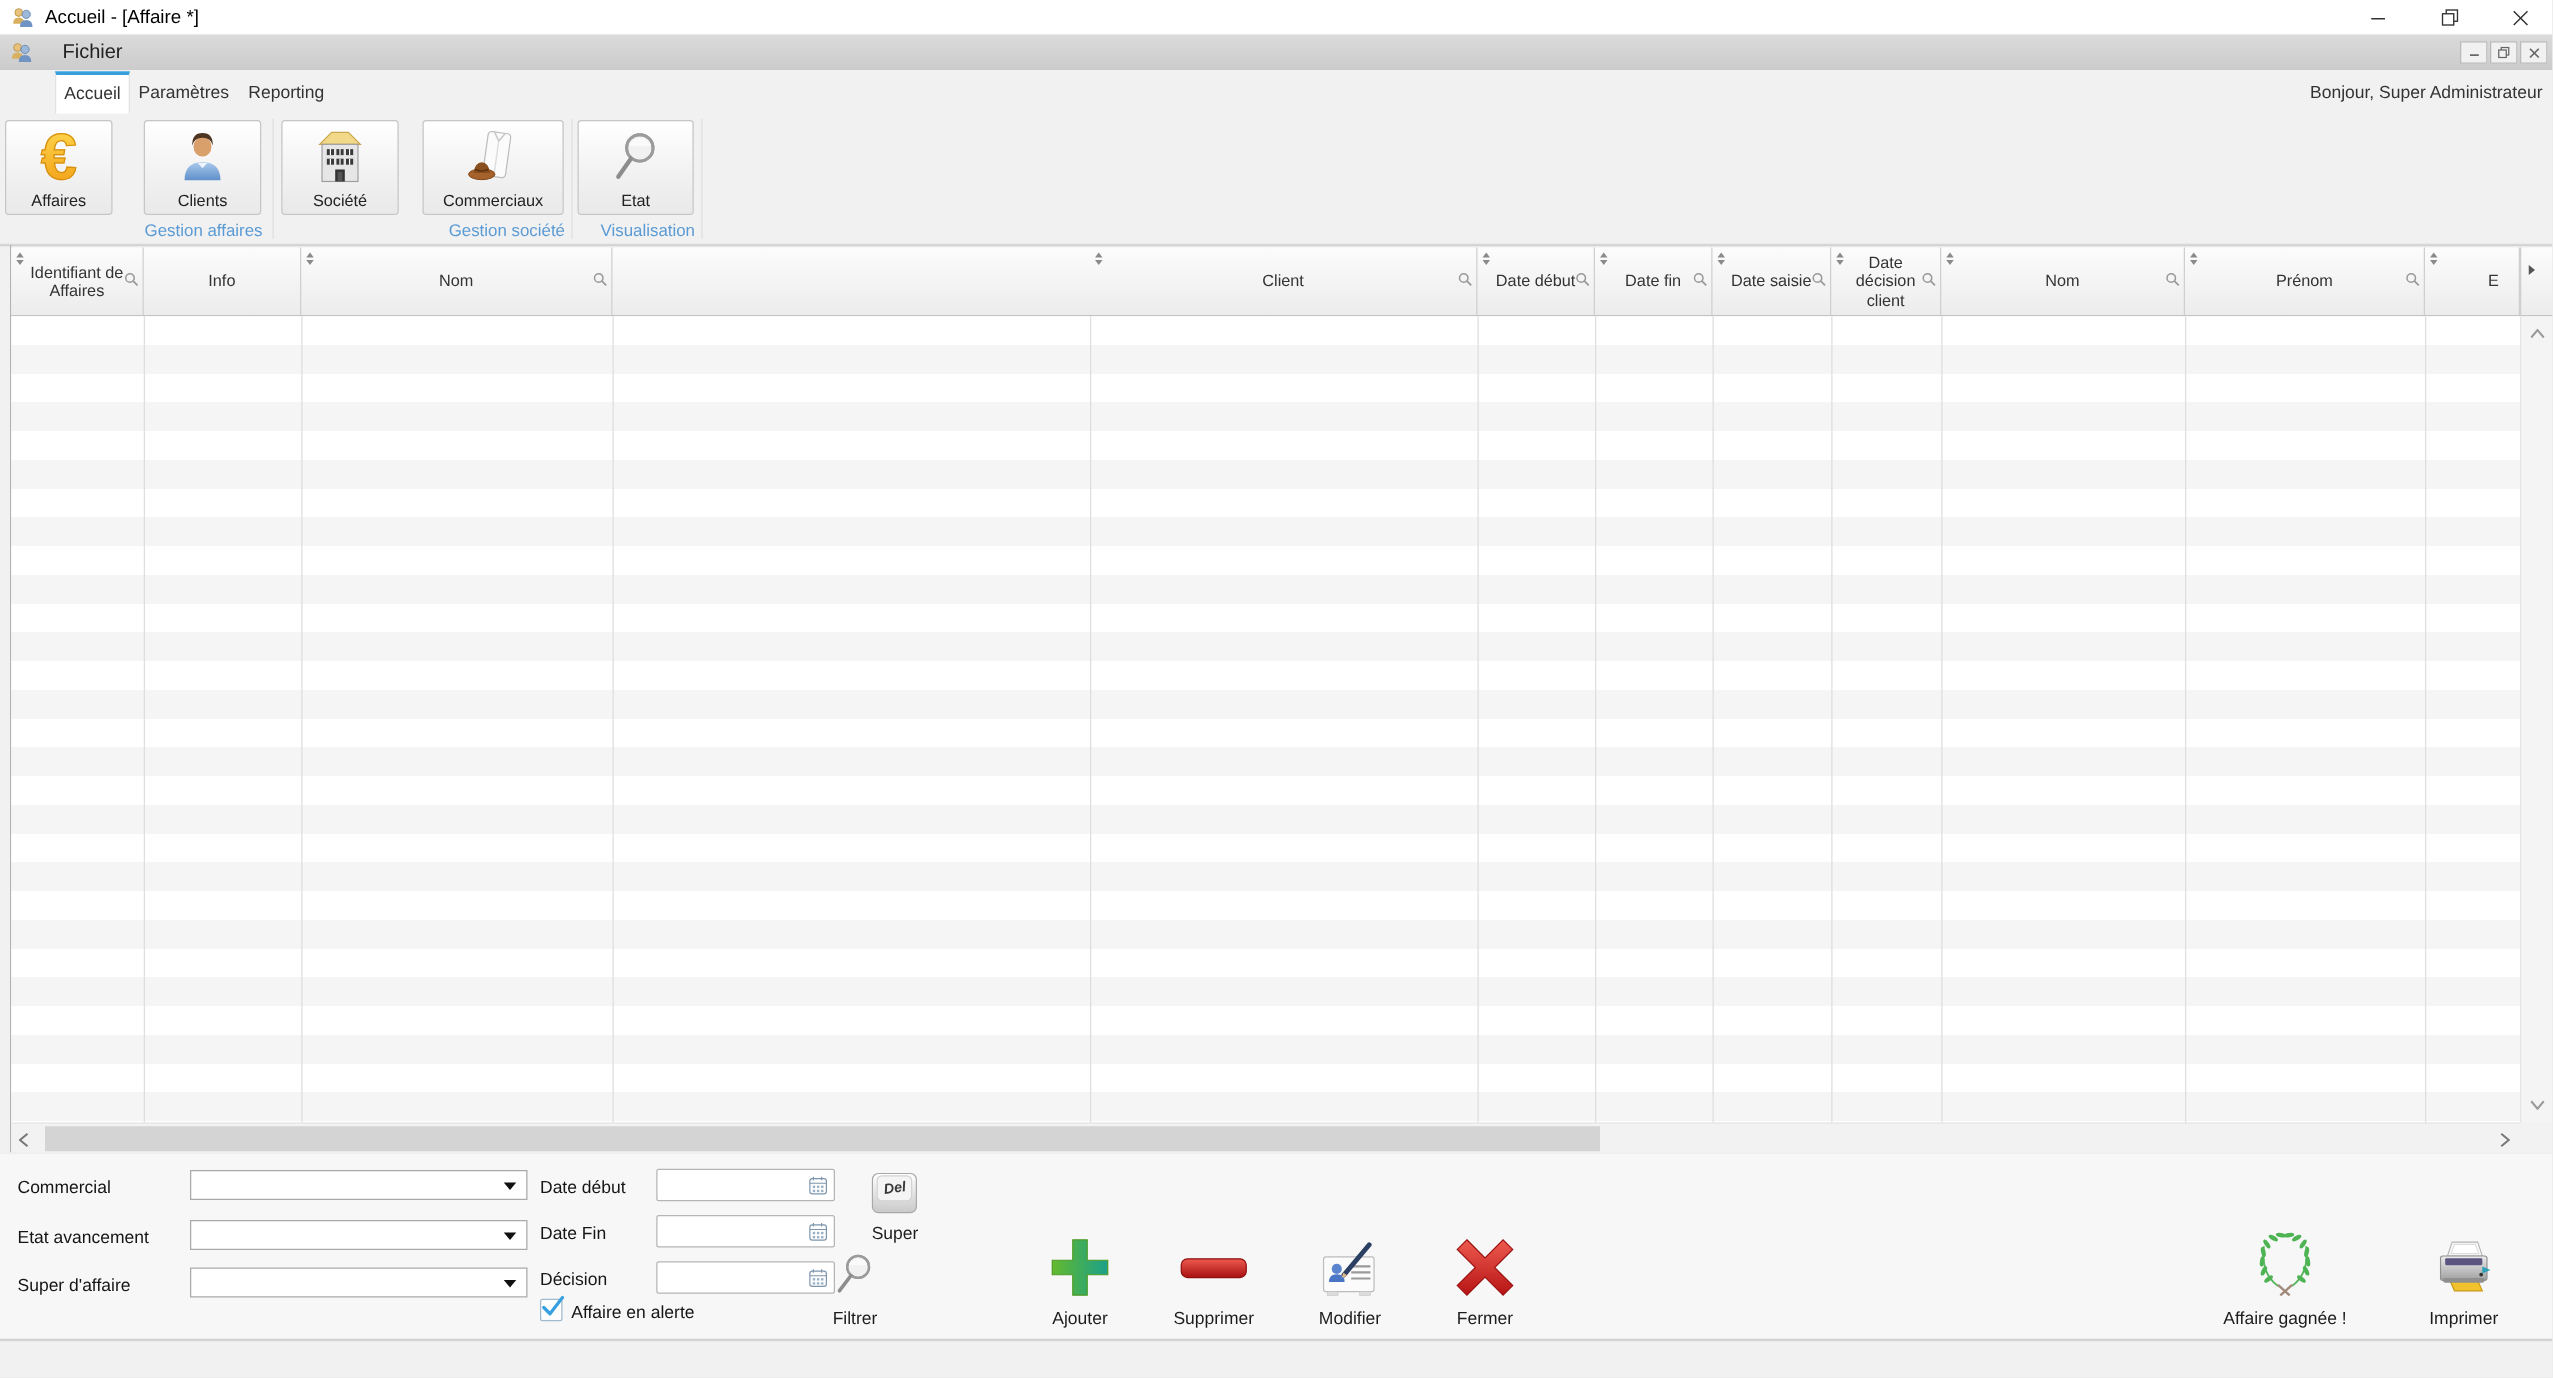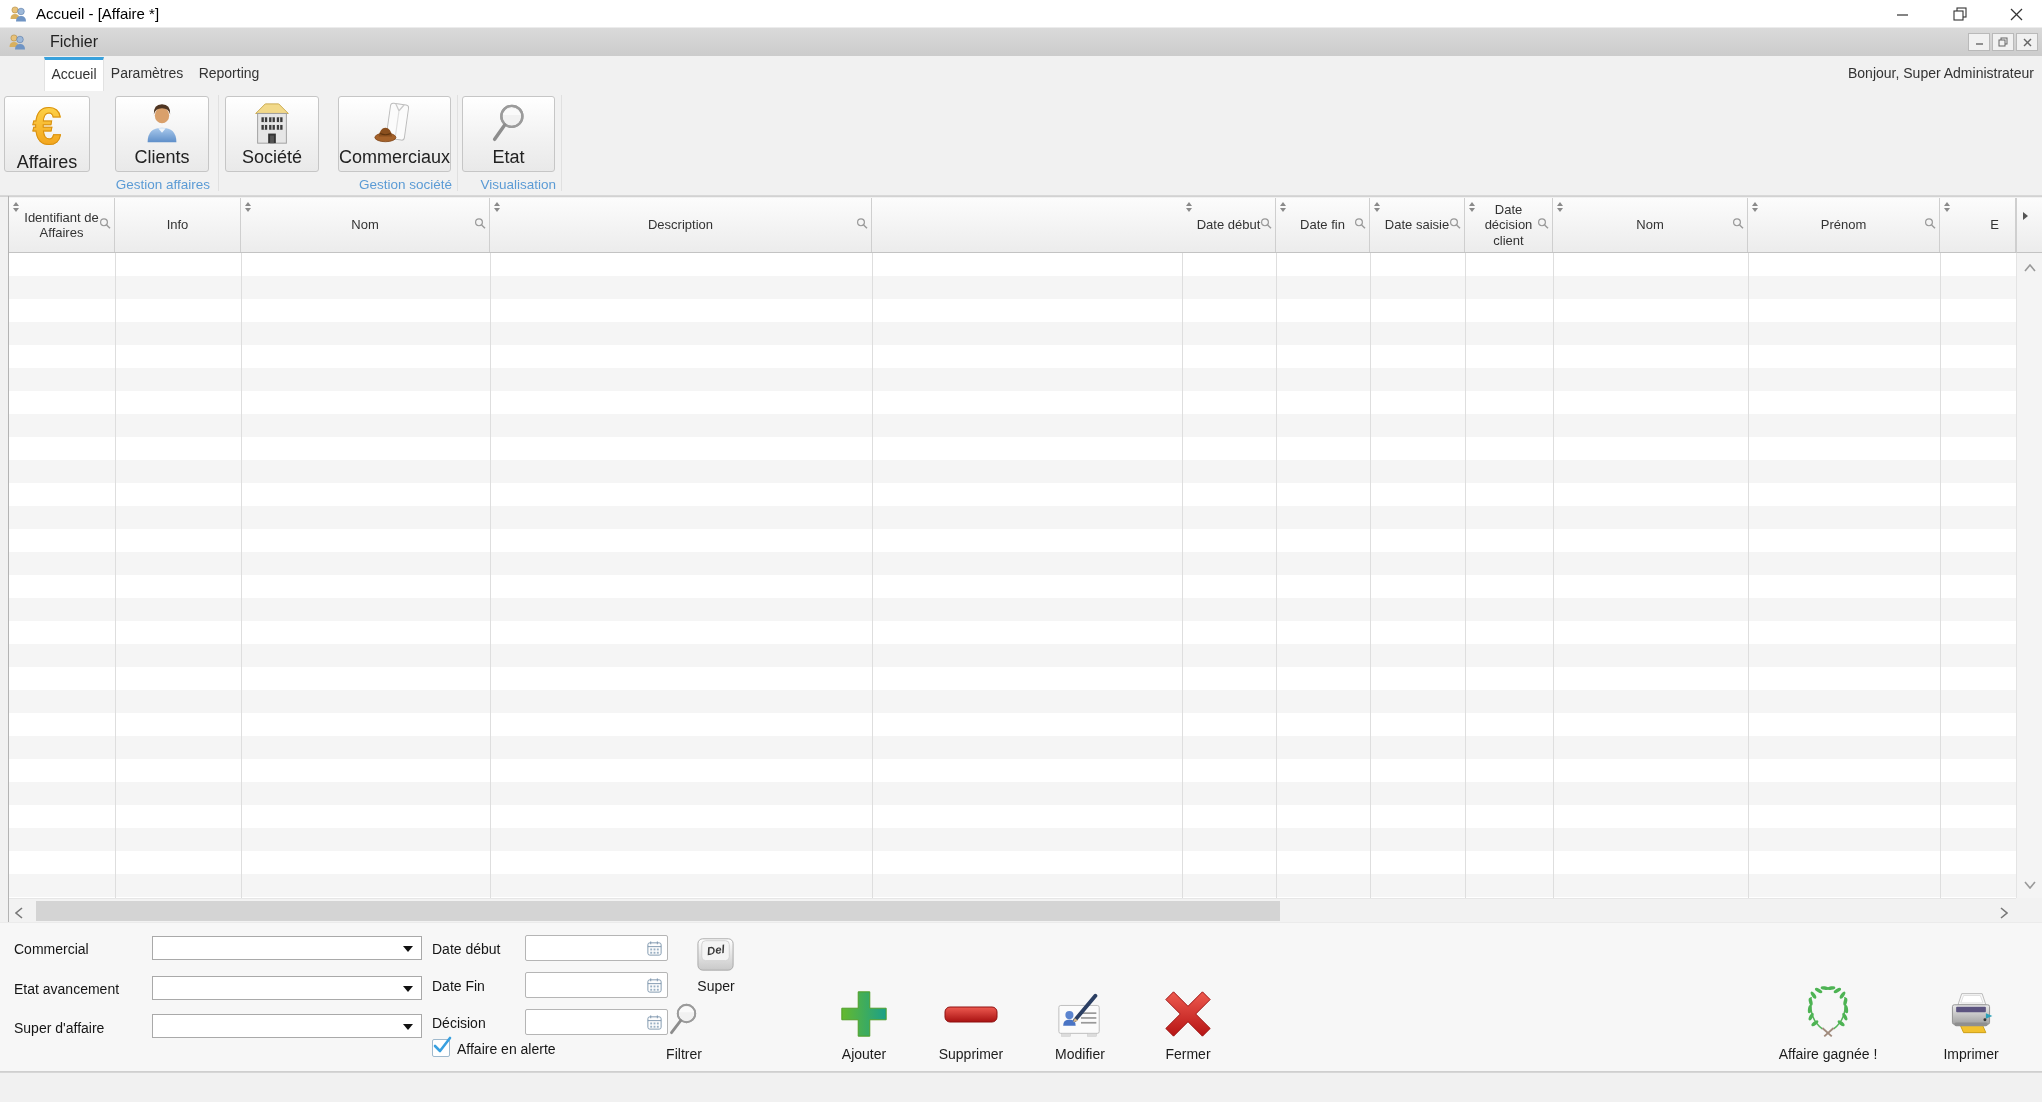--- a/index.html
+++ b/index.html
@@ -22,21 +22,21 @@
   .tab{position:absolute;top:1px;height:34px;line-height:32px;text-align:center;font-size:14px;color:#333}
   .tab.active{background:#ffffff;border-top:3px solid #38a1dc;border-left:1px solid #e2e2e2;border-right:1px solid #e2e2e2;line-height:29px}
   #greeting{position:absolute;right:8px;top:0;height:35px;line-height:35px;font-size:14px;color:#333}
 
   
   #ribbon{position:absolute;left:0;top:91px;width:2042px;height:105px;background:#f1f1f1;border-bottom:1px solid #d8d8d8}
   .rbtn{position:absolute;top:5px;height:76px;border:1px solid #c6c6c6;border-radius:3px;
         background:linear-gradient(#ffffff,#f2f2f2 55%,#e9e9e9);
         display:flex;flex-direction:column;align-items:center;justify-content:space-between;padding:3px 2px 3px}
   .ricon{height:52px;display:flex;align-items:center;justify-content:center}
-  .rlabel{font-size:18px;color:#222}
+  .rlabel{font-size:13px;color:#222}
   .rgroup{position:absolute;top:86px;height:16px;text-align:right;font-size:13.5px;color:#5b9bd5}
   .rsep{position:absolute;top:4px;height:96px;width:1px;background:#e0e0e0}
   .euro{font-size:52px;font-weight:bold;line-height:52px;
         background:linear-gradient(180deg,#ffd94f,#f19d15);-webkit-background-clip:text;background-clip:text;
         color:transparent;-webkit-text-stroke:1px #d89010}
 
   
   #grid-top-line{position:absolute;left:0;top:196px;width:2042px;height:1px;background:#d2d2d2}
   #grid-left-border{position:absolute;left:8px;top:196px;width:1px;height:876px;background:#b3b3b3}
   #hdr-bg{position:absolute;left:9px;top:198px;width:2007px;height:55px;background:linear-gradient(#fcfcfc,#ececec);border-bottom:1px solid #c3c3c3}
@@ -256,26 +256,26 @@
     <span class="sort">
         <i class="up"></i>
         <i class="dn"></i>
       </span>
     <span>Nom</span>
     <span class="hmag"><svg width="12" height="12" viewBox="0 0 12 12">
           <circle cx="5" cy="5" r="3.4" fill="none" stroke="#999" stroke-width="1.2"></circle>
           <line x1="7.6" y1="7.6" x2="11" y2="11" stroke="#999" stroke-width="1.4"></line>
         </svg></span>
   </div>
-  <div class="hcell" style="left:490px;width:382px">
-    <span class="sort">
-        <i class="up"></i>
-        <i class="dn"></i>
-      </span>
-    <span>Description</span>
+  <div class="hcell" style="left:872px;width:310px">
+    <span class="sort">
+        <i class="up"></i>
+        <i class="dn"></i>
+      </span>
+    <span>Client</span>
     <span class="hmag"><svg width="12" height="12" viewBox="0 0 12 12">
           <circle cx="5" cy="5" r="3.4" fill="none" stroke="#999" stroke-width="1.2"></circle>
           <line x1="7.6" y1="7.6" x2="11" y2="11" stroke="#999" stroke-width="1.4"></line>
         </svg></span>
   </div>
   <div class="hcell" style="left:1182px;width:94px">
     <span class="sort">
         <i class="up"></i>
         <i class="dn"></i>
       </span>

